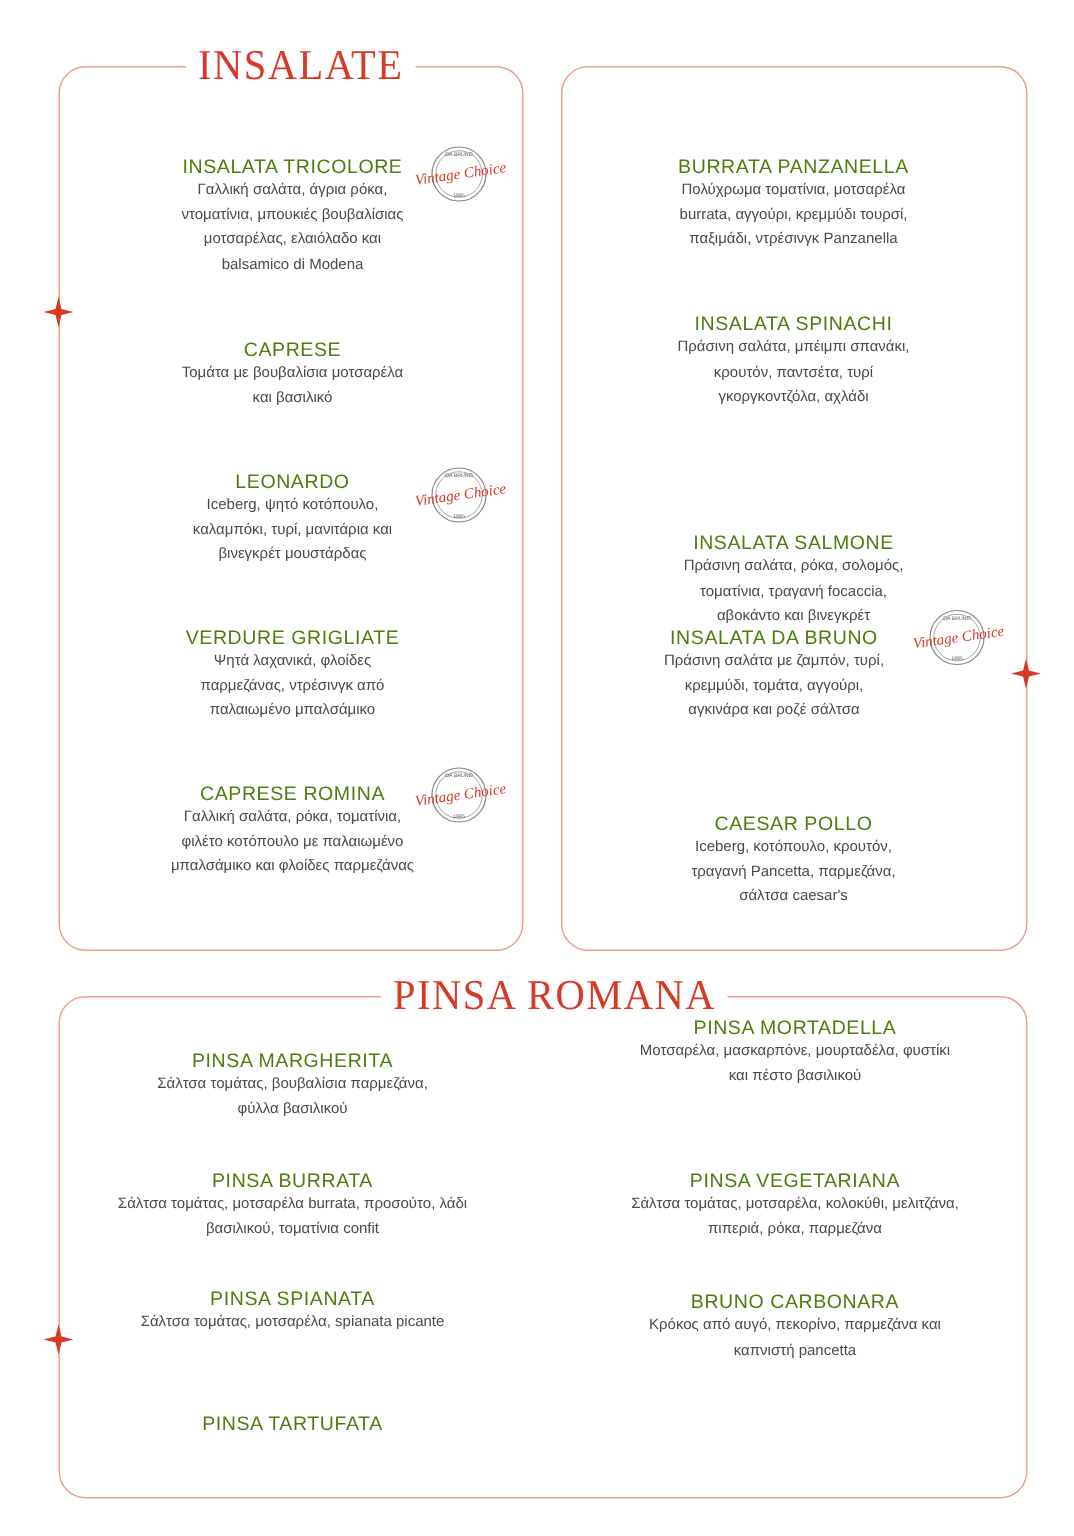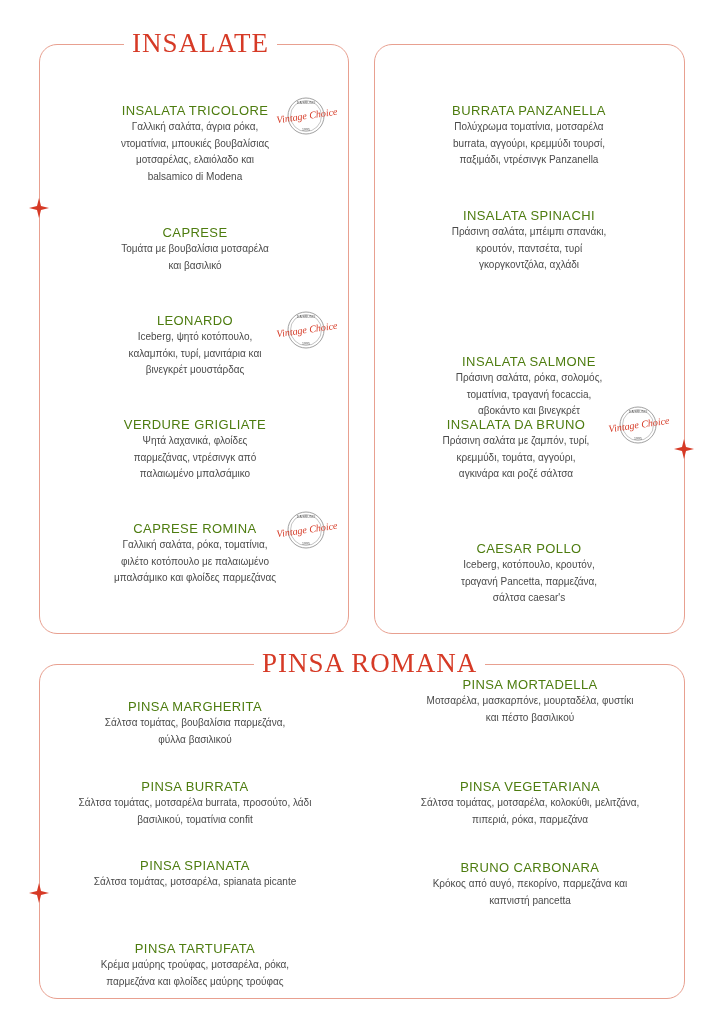--- a/index.html
+++ b/index.html
@@ -147,22 +147,20 @@
   <div class="name">PINSA BURRATA</div>
   <div class="desc">Σάλτσα τομάτας, μοτσαρέλα burrata, προσούτο, λάδι
 βασιλικού, τοματίνια confit</div>
 </div>
 <div class="item" style="left:40px;top:857px;width:310px;">
   <div class="name">PINSA SPIANATA</div>
   <div class="desc">Σάλτσα τομάτας, μοτσαρέλα, spianata picante</div>
 </div>
 <div class="item" style="left:40px;top:921px;width:310px;margin-top:19px;">
   <div class="name">PINSA TARTUFATA</div>
-  <div class="desc">Κρέμα μαύρης τρούφας, μοτσαρέλα, ρόκα,
-παρμεζάνα και φλοίδες μαύρης τρούφας</div>
 </div>
 
 <div class="item" style="left:370px;top:676px;width:320px;text-align:center;">
   <div class="name">PINSA MORTADELLA</div>
   <div class="desc">Μοτσαρέλα, μασκαρπόνε, μουρταδέλα, φυστίκι
 και πέστο βασιλικού</div>
 </div>
 <div class="item" style="left:370px;top:778px;width:320px;text-align:center;">
   <div class="name">PINSA VEGETARIANA</div>
   <div class="desc">Σάλτσα τομάτας, μοτσαρέλα, κολοκύθι, μελιτζάνα,

